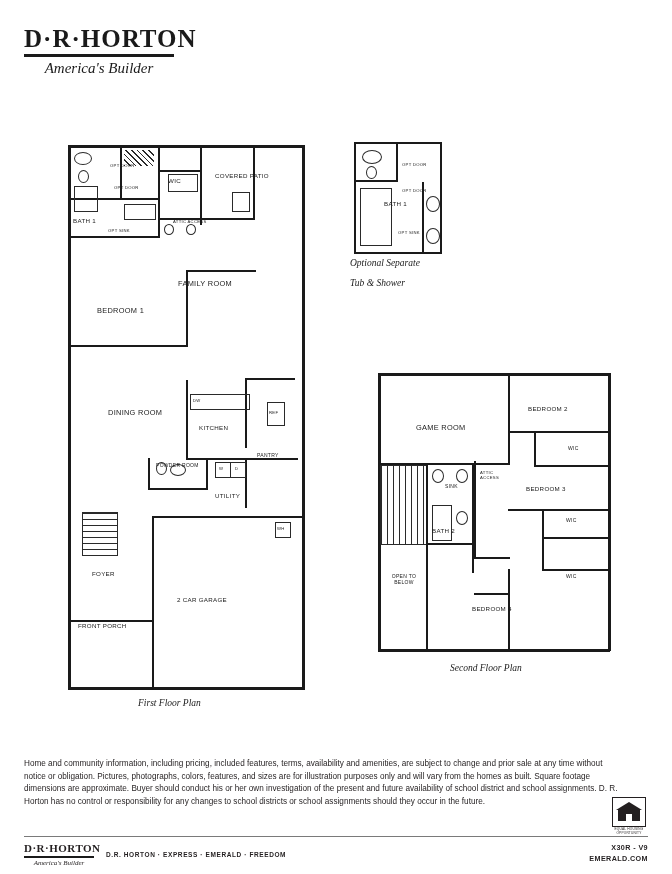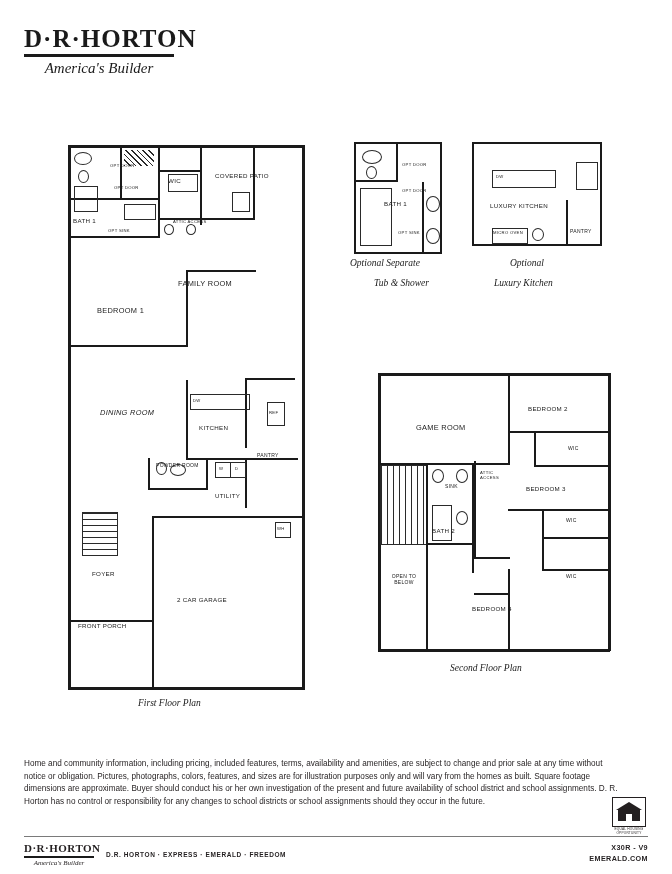--- a/index.html
+++ b/index.html
@@ -120,21 +120,21 @@
     <div class="wall" style="left:126px;top:130px;width:2px;height:77px;"></div>
     <div class="wall" style="left:126px;top:130px;width:70px;height:2px;"></div>
     <div class="lbl big" style="left:118px;top:139px;">FAMILY ROOM</div>
     <div class="lbl big" style="left:37px;top:166px;">BEDROOM 1</div>
 
     <div class="wall" style="left:8px;top:300px;width:2px;height:0px;"></div>
     <div class="wall" style="left:126px;top:240px;width:2px;height:80px;"></div>
     <div class="wall" style="left:185px;top:238px;width:2px;height:70px;"></div>
     <div class="wall" style="left:185px;top:238px;width:50px;height:2px;"></div>
     <div class="wall" style="left:126px;top:318px;width:112px;height:2px;"></div>
-    <div class="lbl big" style="left:40px;top:268px;font-style:italic;">DINING ROOM</div>
+    <div class="lbl big" style="left:48px;top:268px;">DINING ROOM</div>
     <div class="lbl" style="left:139px;top:284px;">KITCHEN</div>
     <div class="lbl sm" style="left:197px;top:312px;">PANTRY</div>
     <div class="box" style="left:130px;top:254px;width:58px;height:14px;"></div>
     <div class="lbl xs" style="left:133px;top:258px;">DW</div>
     <div class="box" style="left:207px;top:262px;width:16px;height:22px;"></div>
     <div class="lbl xs" style="left:209px;top:270px;">REF</div>
 
     <div class="wall" style="left:88px;top:318px;width:2px;height:32px;"></div>
     <div class="wall" style="left:88px;top:348px;width:60px;height:2px;"></div>
     <div class="wall" style="left:146px;top:318px;width:2px;height:32px;"></div>
@@ -172,40 +172,23 @@
     <div class="oval" style="left:12px;top:10px;width:18px;height:12px;"></div>
     <div class="circle" style="left:16px;top:26px;width:9px;height:11px;"></div>
     <div class="box" style="left:10px;top:48px;width:30px;height:56px;"></div>
     <div class="circle" style="left:76px;top:56px;width:12px;height:14px;"></div>
     <div class="circle" style="left:76px;top:88px;width:12px;height:14px;"></div>
     <div class="lbl" style="left:34px;top:60px;">BATH 1</div>
     <div class="lbl xs" style="left:52px;top:22px;">OPT DOOR</div>
     <div class="lbl xs" style="left:52px;top:48px;">OPT DOOR</div>
     <div class="lbl xs" style="left:48px;top:90px;">OPT SINK</div>
     <div class="cap" style="left:0px;top:118px;">Optional Separate</div>
-    <div class="cap" style="left:24px;top:138px;">Tub &amp; Shower</div>
-  </div>
-
-  <div class="plan" id="opt-kitchen" style="left:462px;top:140px;width:160px;height:150px;">
-    <div class="wall" style="left:10px;top:2px;width:2px;height:104px;"></div>
-    <div class="wall" style="left:10px;top:2px;width:130px;height:2px;"></div>
-    <div class="wall" style="left:138px;top:2px;width:2px;height:104px;"></div>
-    <div class="wall" style="left:10px;top:104px;width:130px;height:2px;"></div>
-    <div class="wall" style="left:104px;top:60px;width:2px;height:46px;"></div>
-    <div class="box" style="left:30px;top:30px;width:62px;height:16px;"></div>
-    <div class="lbl xs" style="left:34px;top:34px;">DW</div>
-    <div class="box" style="left:30px;top:88px;width:34px;height:14px;"></div>
-    <div class="lbl xs" style="left:31px;top:90px;">MICRO OVEN</div>
-    <div class="circle" style="left:70px;top:88px;width:10px;height:11px;"></div>
-    <div class="box" style="left:114px;top:22px;width:20px;height:26px;"></div>
-    <div class="lbl" style="left:28px;top:62px;">LUXURY KITCHEN</div>
-    <div class="lbl sm" style="left:108px;top:88px;">PANTRY</div>
-    <div class="cap" style="left:48px;top:118px;">Optional</div>
-    <div class="cap" style="left:32px;top:138px;">Luxury Kitchen</div>
-  </div>
+    <div class="cap" style="left:0;top:138px;">Tub &amp; Shower</div>
+  </div>
+
 
   <div class="plan" id="second-floor" style="left:360px;top:365px;width:260px;height:320px;">
 
     <div class="wall" style="left:18px;top:8px;width:3px;height:278px;"></div>
     <div class="wall" style="left:18px;top:8px;width:232px;height:3px;"></div>
     <div class="wall" style="left:248px;top:8px;width:3px;height:278px;"></div>
     <div class="wall" style="left:18px;top:284px;width:232px;height:3px;"></div>
 
     <div class="wall" style="left:148px;top:8px;width:2px;height:92px;"></div>
     <div class="wall" style="left:18px;top:98px;width:132px;height:2px;"></div>

